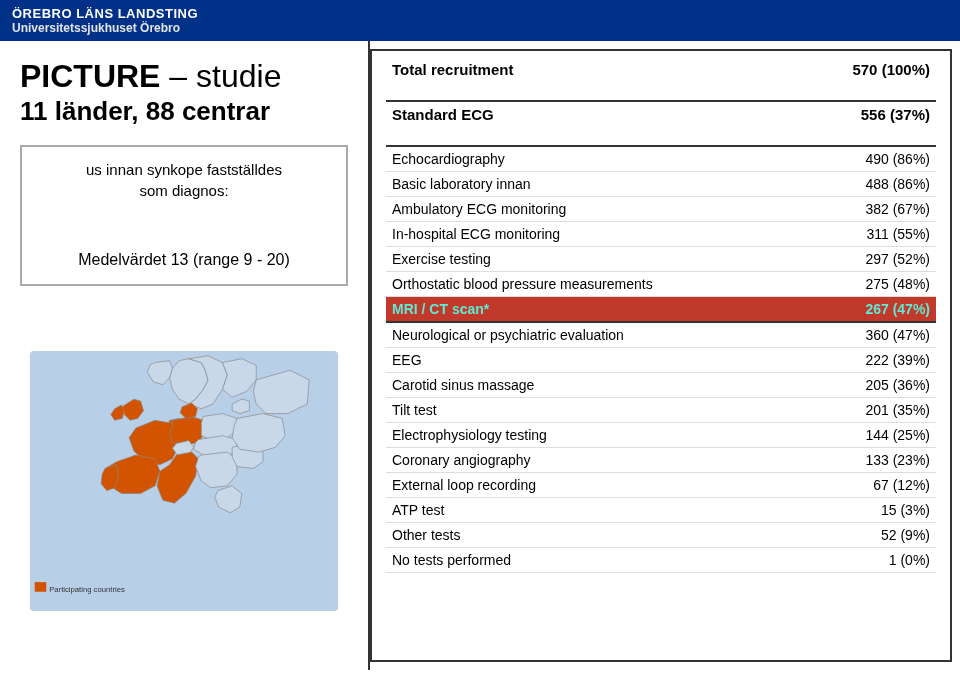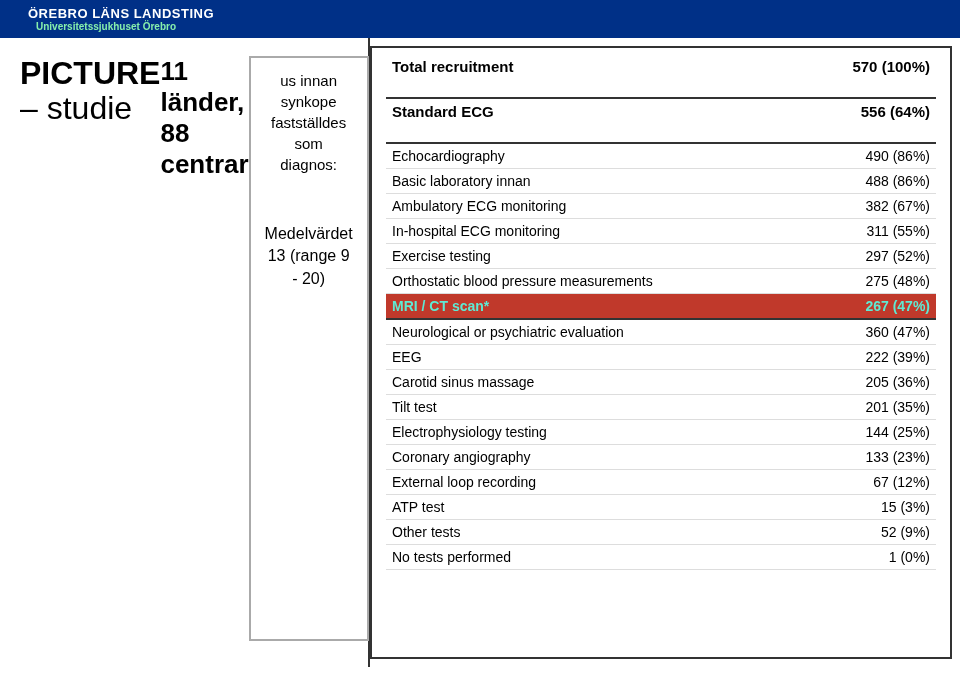--- a/index.html
+++ b/index.html
@@ -7,62 +7,62 @@
       font-family: Arial, sans-serif;
       background: #fff;
       width: 960px;
       height: 681px;
       overflow: hidden;
     }
 
     .header {
       background: #003087;
       color: #fff;
-      padding: 6px 28px;
+      padding: 6px 12px;
       display: flex;
       align-items: center;
       gap: 10px;
     }
     .header-title {
       font-size: 13px;
       font-weight: bold;
       letter-spacing: 0.5px;
     }
     .header-subtitle {
-      font-size: 10px;
-      color: #86efac;
-      font-weight: bold;
-      margin-left: 8px;
+      font-size: 12px;
+      color: #e5e5e5;
+      font-weight: bold;
     }
 
     .main-layout {
       display: flex;
       height: calc(681px - 52px);
     }
 
     
     .left-panel {
       width: 370px;
       min-width: 370px;
       padding: 18px 20px 10px 20px;
       border-right: 2px solid #333;
       display: flex;
-      flex-direction: row;
+      flex-direction: column;
     }
 
     .picture-title {
       font-size: 32px;
       font-weight: bold;
       line-height: 1.1;
       margin-bottom: 2px;
     }
 
     .subtitle-line {
       font-size: 26px;
       font-weight: bold;
+      margin-bottom: 18px;
     }
 
     .description-box {
       border: 2px solid #aaa;
       padding: 12px 14px;
       margin-bottom: 16px;
       font-size: 15px;
       line-height: 1.4;
       text-align: center;
     }
@@ -214,21 +214,21 @@
       <table class="data-table">
         <thead>
           <tr>
             <td>Total recruitment</td>
             <td>570 (100%)</td>
           </tr>
         </thead>
         <tbody id="table-body">
         <tr>
               <td>Standard ECG</td>
-              <td>556 (64%)</td>
+              <td>556 (37%)</td>
             </tr>
             <tr>
               <td>Echocardiography</td>
               <td>490 (86%)</td>
             </tr>
             <tr>
               <td>Basic laboratory innan</td>
               <td>488 (86%)</td>
             </tr>
             <tr>

